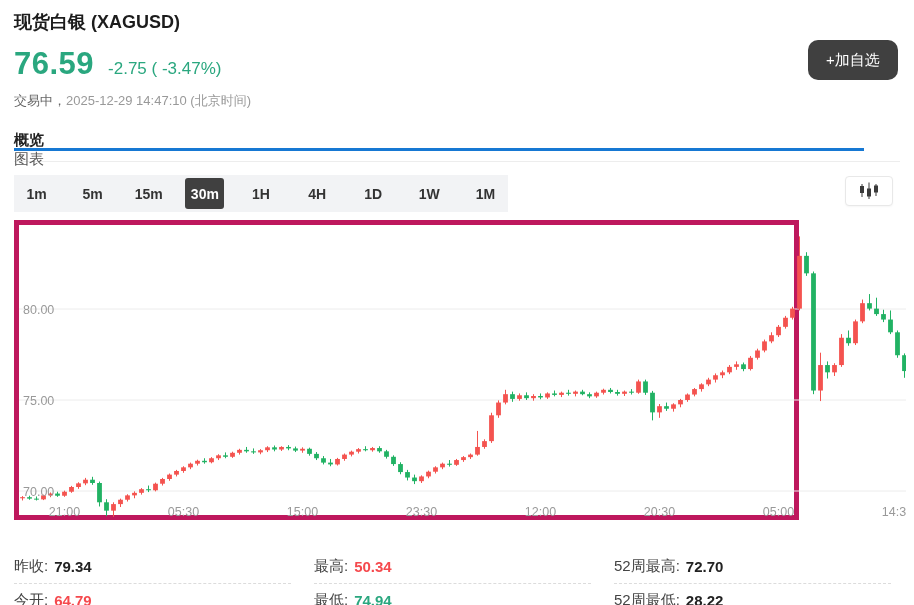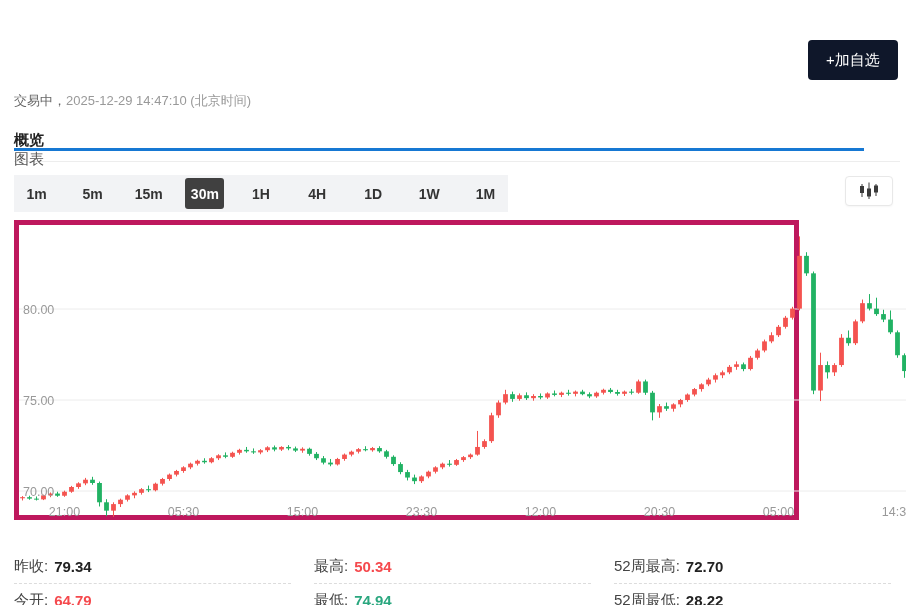--- a/index.html
+++ b/index.html
@@ -1,22 +1,22 @@
 <!DOCTYPE html>
 <html><head>
 <meta charset="utf-8">
 <style>
   * { margin:0; padding:0; box-sizing:border-box; }
   html,body { background:#fff; }
   body { font-family:"Liberation Sans","DejaVu Sans",sans-serif; }
   #root { position:relative; width:914px; height:605px; background:#fff; overflow:hidden; }
 
   .title { position:absolute; left:14px; top:10px; font-size:18px; font-weight:bold; color:#1c1c1c; }
-  .add-btn { position:absolute; left:808px; top:40px; width:90px; height:40px; background:#0f172a; color:#fff;
-             border:none; border-radius:4px; font-size:15px; font-family:inherit; cursor:pointer; }
+  .add-btn { position:absolute; left:808px; top:40px; width:90px; height:40px; background:#404040; color:#fff;
+             border:none; border-radius:10px; font-size:15px; font-family:inherit; cursor:pointer; }
   .price-row { position:absolute; left:14px; top:46px; display:flex; align-items:baseline; }
   .price { font-size:31px; font-weight:bold; color:#2aa77f; letter-spacing:0.5px; }
   .change { font-size:17px; color:#2aa77f; margin-left:14px; }
   .status-row { position:absolute; left:14px; top:92px; font-size:13px; color:#999; }
   .status-prefix { color:#666; }
 
   .tabs { position:absolute; left:14px; top:131px; width:886px; height:31px; border-bottom:1px solid #ededed; display:flex;flex-direction:column; }
   .tab { position:relative; height:31px; margin-right:36px; font-size:15px; color:#555; cursor:pointer; }
   .tab.active { color:#222; font-weight:bold; }
   .tab.active .underline { position:absolute; left:0; bottom:-1px; width:100%; height:3px; background:#1678d3; }
@@ -37,22 +37,27 @@
   .stat-label { color:#444; }
   .stat-value { font-weight:bold; margin-left:6px; color:#222; }
   .stat-value.red { color:#f5494d; }
   .stat-value.green { color:#2aa77f; }
 </style>
 </head>
 <body>
 
 <div id="root">
 
+  <div class="title">现货白银 (XAGUSD)</div>
   <button class="add-btn">+加自选</button>
 
+  <div class="price-row">
+    <span class="price">76.59</span>
+    <span class="change">-2.75 ( -3.47%)</span>
+  </div>
 
   <div class="status-row">
     <span class="status-prefix">交易中，</span><span>2025-12-29 14:47:10 (北京时间)</span>
   </div>
 
   <div class="tabs">
     <div class="tab active">
       <span>概览</span>
       <span class="underline"></span>
     </div>

